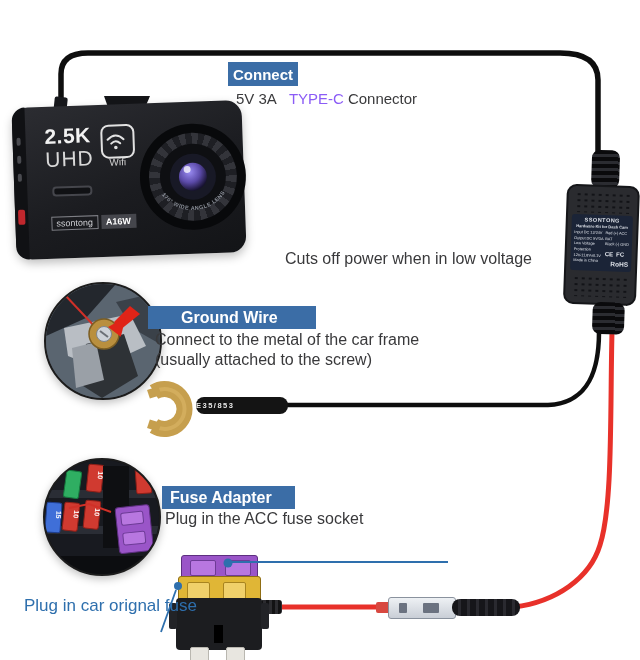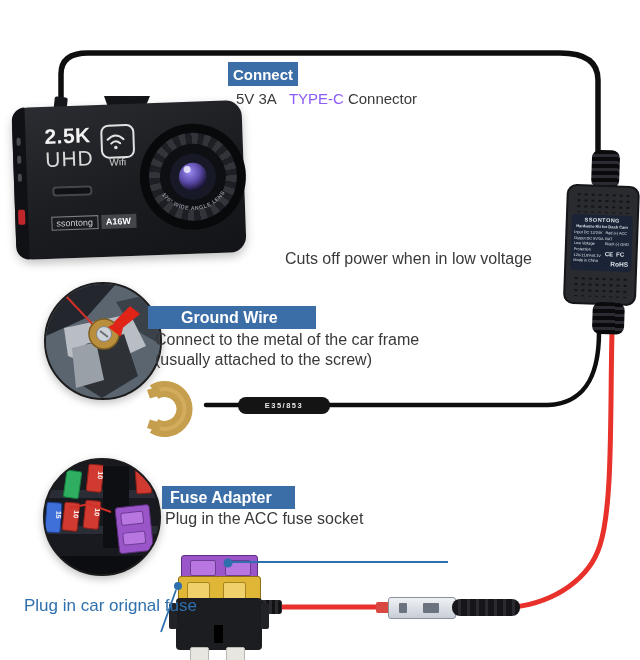--- a/index.html
+++ b/index.html
@@ -56,21 +56,21 @@
   .tcol{font-size:3.8px;line-height:1.5;}
   .certs{display:flex;align-items:center;gap:3px;margin-top:2px;}
   .cert-ce,.cert-fc{font-size:6px;font-weight:700;}
   .cert-rohs{font-size:6.5px;font-weight:700;margin-left:6px;}
   
   .inset{border-radius:50%;overflow:hidden;z-index:2;border:2px solid #1c1c1c;box-shadow:0 3px 8px rgba(0,0,0,.25);}
   .inset-ground{left:44px;top:282px;width:114px;height:114px;background:#4c545e;}
   .inset-fuse{left:43px;top:458px;width:114px;height:114px;background:#14151a;}
   
   .shrink-label{left:196px;top:397px;width:92px;height:17px;background:#141414;border-radius:8px;z-index:2;
-                color:#e9e9e9;font-size:7.5px;font-weight:700;letter-spacing:1.5px;display:flex;align-items:center;justify-content:center;margin-left:42px;}
+                color:#e9e9e9;font-size:7.5px;font-weight:700;letter-spacing:1.5px;display:flex;align-items:center;justify-content:flex-start;}
   
   .fa{z-index:3;}
   .fa-purple{left:181px;top:555px;width:75px;height:23px;background:#9a55c8;border:1px solid #5d2f80;border-radius:3px;}
   .fa-pwin{position:absolute;top:4px;width:24px;height:14px;background:#b877e0;border:1px solid #6d3b96;border-radius:2px;}
   .fa-yellow{left:178px;top:576px;width:81px;height:26px;background:#e0b636;border:1px solid #8f6d13;border-radius:3px;}
   .fa-ywin{position:absolute;top:5px;width:21px;height:16px;background:#f0d06a;border:1px solid #a8841f;border-radius:2px;}
   .fa-body{left:176px;top:598px;width:86px;height:52px;background:#1c1d20;border-radius:4px;}
   .fa-wing{position:absolute;top:5px;width:8px;height:26px;background:#222327;border-radius:2px;}
   .fa-slot{position:absolute;left:38px;top:27px;width:9px;height:18px;background:#000;}
   .fa-prong{position:absolute;top:49px;width:17px;height:13px;background:#e8e6e0;border:1px solid #b9b7b0;border-radius:2px;}

